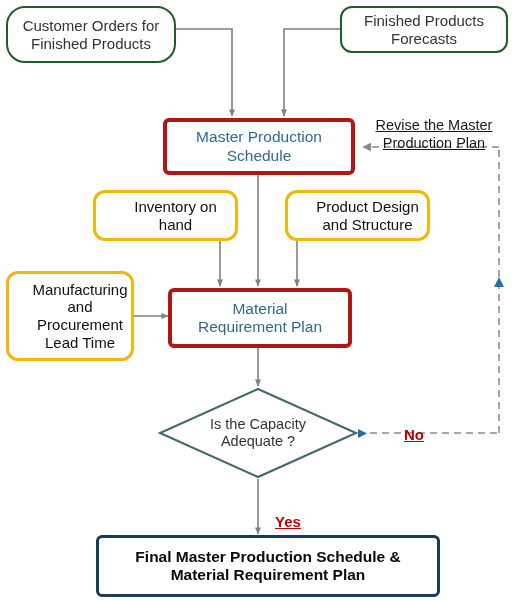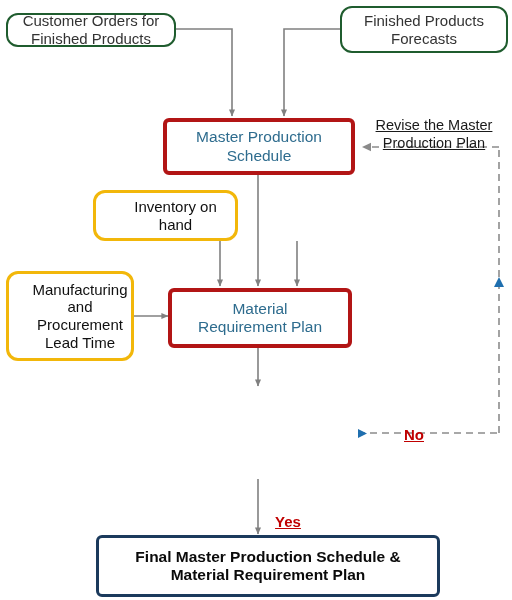--- a/index.html
+++ b/index.html
@@ -154,21 +154,21 @@
       <path d="M499,147 L366,147" fill="none" stroke="#8C8C8C" stroke-width="1.6" stroke-dasharray="7 5"></path>
 
       <polygon points="358,429 367,433.5 358,438" fill="#1F6FAF"></polygon>
 
       <polygon points="362,147 371,142.8 371,151.2" fill="#8A8A8A"></polygon>
 
       <polygon points="499,277 504,287 494,287" fill="#1F6FAF"></polygon>
     </g>
   </svg>
 
-  <div class="node n-source" style="left:6px; top:13px; width:170px; height:34px;">
+  <div class="node n-source" style="left:6px; top:6px; width:170px; height:57px;border-radius:19px;">
     <span class="lbl">Customer Orders for
 Finished Products</span>
   </div>
 
   <div class="node n-source" style="left:340px; top:6px; width:168px; height:47px;">
     <span class="lbl">Finished Products
 Forecasts</span>
   </div>
 
   <div class="node n-process" style="left:163px; top:118px; width:192px; height:57px;">
@@ -179,33 +179,46 @@
   <div class="edge-label lab-revise" style="left:358px; top:100px; width:152px;">
     <span>Revise the Master
 Production Plan</span>
   </div>
 
   <div class="node n-input" style="left:93px; top:190px; width:145px; height:51px;">
     <span class="lbl">Inventory on
 hand</span>
   </div>
 
+  <div class="node n-input" style="left:285px; top:190px; width:145px; height:51px;">
+    <span class="lbl">Product Design
+and Structure</span>
+  </div>
 
   <div class="node n-input" style="left:6px; top:271px; width:128px; height:90px;">
     <span class="lbl">Manufacturing
 and
 Procurement
 Lead Time</span>
   </div>
 
   <div class="node n-process" style="left:168px; top:288px; width:184px; height:60px;">
     <span class="lbl">Material
 Requirement Plan</span>
   </div>
 
+  <div style="position:absolute; left:158px; top:387px; width:200px; height:92px;">
+    <svg width="200" height="92" viewBox="0 0 200 92" style="position:absolute; left:0; top:0;">
+      <polygon points="100,2 198,46 100,90 2,46" fill="#ffffff" stroke="#41696E" stroke-width="2.2"></polygon>
+    </svg>
+    <div class="node n-decision" style="left:0; top:0; width:200px; height:92px;">
+      <span class="lbl">Is the Capacity
+Adequate ?</span>
+    </div>
+  </div>
 
   <div class="edge-label lab-branch" style="left:392px; top:408px; width:44px;">
     <span>No</span>
   </div>
 
   <div class="edge-label lab-branch" style="left:266px; top:495px; width:44px;">
     <span>Yes</span>
   </div>
 
   <div class="node n-terminal" style="left:96px; top:535px; width:344px; height:62px;">

